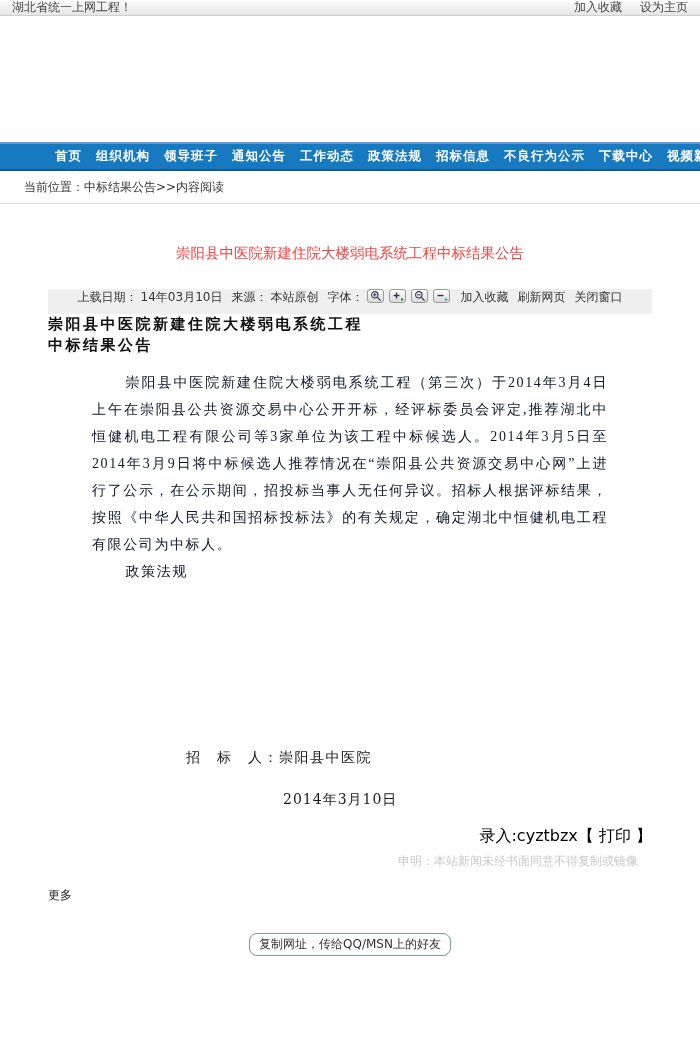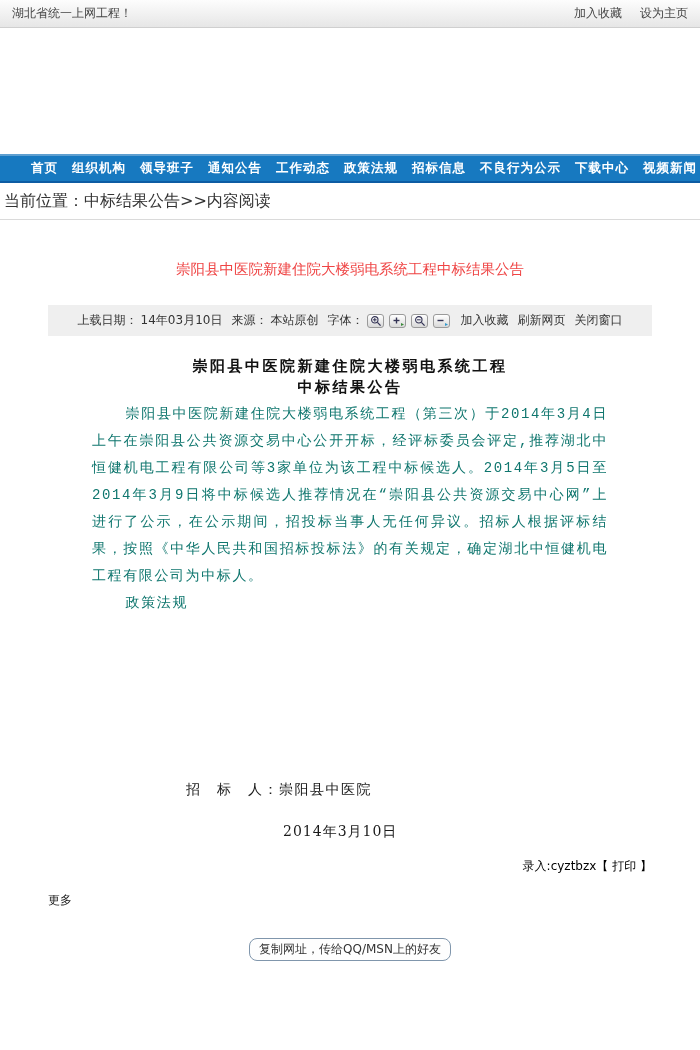--- a/index.html
+++ b/index.html
@@ -1,98 +1,98 @@
 <!DOCTYPE html>
 <html><head>
 <meta charset="utf-8">
 <style>
   * { margin:0; padding:0; box-sizing:border-box; }
   html,body { width:700px; background:#fff; }
   body { height:1050px; overflow:hidden; font-family:"DejaVu Sans","Liberation Sans",sans-serif; color:#333; }
 
   
   .topbar {
-    height:28px; padding:0 12px;
+    height:16px; padding:0 12px;
     display:flex; align-items:center; justify-content:space-between;
     background:linear-gradient(#fdfdfd,#e6e6e6);
     border-bottom:1px solid #cfcfcf;
     font-size:12px; color:#444;
   }
   .topbar-links { display:flex; gap:18px; }
   .topbar-links span { cursor:pointer; }
 
   
   .banner-space { height:126px; background:#fff; }
 
   
   .nav {
     height:29px;
     background:#1779c0;
     border-top:2px solid #5e9fd0;
     border-bottom:2px solid #0d5ca3;
     display:flex; align-items:center;
-    padding-left:31px;
+    padding-left:55px;
   }
   .nav-item {
     color:#fff; font-weight:bold; font-size:12.5px;
     margin-right:14px; letter-spacing:1px; cursor:pointer; white-space:nowrap;
   }
 
   
   .breadcrumb {
-    padding:8px 4px 7px; font-size:16px; color:#333;
+    padding:8px 24px 7px; font-size:12px; color:#333;
     border-bottom:1px solid #dadada;
   }
 
   
   .content { width:604px; margin:0 auto; }
 
   .list-title {
     margin-top:40px; text-align:center;
     font-family:"DejaVu Serif","Liberation Serif",serif;
     font-size:14.5px; font-weight:normal; color:#ef4444;
   }
 
   .meta-bar {
-    margin-top:26px; background:#efefef; height:31px;
-    display:flex; align-items:center; justify-content:center;
+    margin-top:26px; background:#efefef; height:25px;
+    display:flex; justify-content:center;
     font-size:12px; color:#333; gap:3px; white-space:nowrap;
   }
   .meta-bar .lbl { margin-left:6px; }
   .meta-link { cursor:pointer; margin-left:6px; }
   .ficon {
     display:inline-flex; align-items:center; justify-content:center;
     width:17px; height:14px; margin:0 1px;
     border:1px solid #9a9a9a; border-radius:3px;
     background:linear-gradient(#ffffff,#d9d9d9); cursor:pointer;
   }
 
   .heading {
-    margin-top:20px; text-align:center;
+    
     font-family:"DejaVu Serif","Liberation Serif",serif;
     font-size:15px; font-weight:bold; color:#111;
     letter-spacing:2.5px; line-height:21px;
   }
 
   .body-text {
-    width:516px; margin:3px auto 0;
-    font-family:Liberation Mono, monospace;
-    font-size:14px; color:#0f766e;
+    width:516px; margin:13px auto 0;
+    font-family:Liberation Serif, serif;
+    font-size:14px; color:#0f172a;
     letter-spacing:1.6px; line-height:27px; text-align:justify;
   }
   .body-text p { text-indent:2.4em; }
 
   .signature {
     margin:158px 0 0 138px;
     font-family:"DejaVu Serif","Liberation Serif",serif;
     font-size:14px; color:#1a1a1a; letter-spacing:1.5px; line-height:29px;
   }
   .sig-date { margin:13px 0 0 97px; letter-spacing:1px; }
 
-  .entry-line { margin-top:12px; text-align:right; font-size:12px; color:#000; }
+  .entry-line { margin-top:12px; text-align:right; font-size:16px; color:#000; }
   .entry-line .print { cursor:pointer; }
   .disclaimer { margin-top:6px; padding-right:14px; text-align:right; font-size:12px; color:#c9c9c9; }
 
   .more { margin-top:17px; text-align:left; font-size:12px; color:#222; }
   .more span { cursor:pointer; }
 
   .share-row { margin-top:29px; text-align:center; }
   .share-btn {
     display:inline-block; padding:2px 9px;
     border:1px solid #8096ac; border-radius:8px;
@@ -185,20 +185,21 @@
 
   <div class="signature">
     <div>招　标　人：崇阳县中医院</div>
     <div class="sig-date">2014年3月10日</div>
   </div>
 
   <div class="entry-line">
     <span>录入:cyztbzx</span><span class="print">【 打印 】</span>
   </div>
 
+  <div class="disclaimer">申明：本站新闻未经书面同意不得复制或镜像</div>
 
   <div class="more">
     <span>更多</span>
   </div>
 
   <div class="share-row">
     <span class="share-btn">复制网址，传给QQ/MSN上的好友</span>
   </div>
 
 </div>

